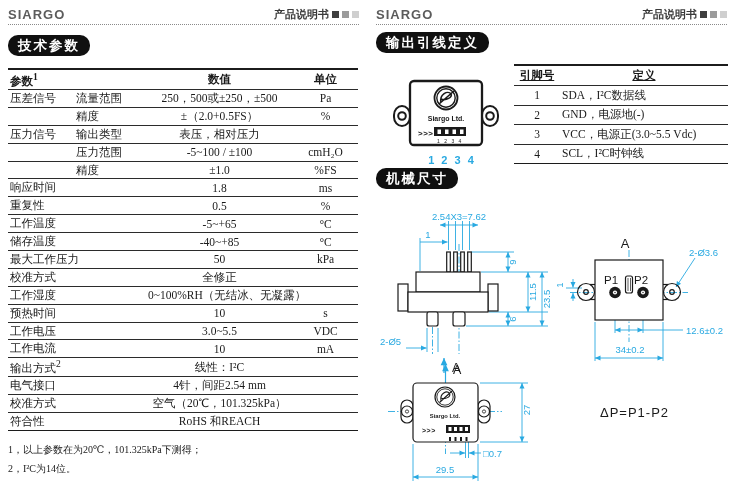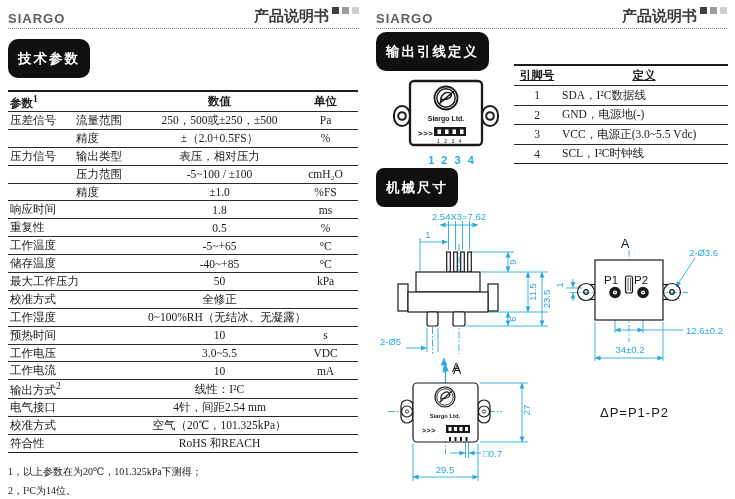--- a/index.html
+++ b/index.html
@@ -5,43 +5,43 @@
   html,body{margin:0;padding:0;}
   body{width:735px;height:499px;background:#ffffff;position:relative;overflow:hidden;
        font-family:"Liberation Serif","DejaVu Serif",serif;color:#1a1a1a;}
   .page{position:absolute;top:0;width:367px;height:499px;}
   #page-left{left:0;}
   #page-right{left:368px;}
   .hdr{display:flex;justify-content:space-between;align-items:flex-end;
        margin:7px 8px 0 8px;border-bottom:1px dotted #8a8a8a;padding-bottom:2px;}
   .brand{font-family:"Liberation Sans","DejaVu Sans",sans-serif;font-size:13px;
          letter-spacing:1px;color:#5c5c5c;font-weight:bold;}
-  .doclabel{font-size:15px;font-weight:bold;color:#3a3a3a;display:flex;align-items:flex-start;gap:2px;}
+  .doclabel{font-size:11px;font-weight:bold;color:#3a3a3a;display:flex;align-items:center;gap:2px;}
   .sq{display:inline-block;width:7px;height:7px;margin-left:1px;}
   .sq1{background:#3f3f3f}.sq2{background:#9b9b9b}.sq3{background:#cfcfcf}
   .badge{display:inline-block;background:#101010;color:#fff;font-weight:bold;
-         font-size:13.5px;line-height:15px;padding:12px 10px;border-radius:10px;
+         font-size:13.5px;line-height:15px;padding:3px 10px;border-radius:10px;
          letter-spacing:2px;}
   #page-left .badge{margin:10px 0 0 8px;}
   
   table.params{table-layout:fixed;border-collapse:collapse;width:350px;margin:12px 0 0 8px;
         font-size:11.5px;font-family:Liberation Serif, serif;}
   table.params col.cg{width:66px}table.params col.cp{width:72px}
   table.params col.cv{width:147px}table.params col.cu{width:65px}
   table.params tr{border-bottom:1px solid #2b2b2b;}
   table.params tr.first{border-top:2px solid #1c1c1c;}
   table.params tr.last{border-bottom:1.5px solid #1c1c1c;}
   table.params th{font-weight:bold;height:19px;padding:0 2px;}
   table.params td{height:16.9px;padding:0 2px;white-space:nowrap;}
   .c-l{text-align:left}.c-c{text-align:center}.c-r{text-align:center}
   .fnotes{margin:9px 0 0 8px;font-size:10px;line-height:19px;color:#1a1a1a;}
   
   #page-right .badge{position:absolute;left:8px;}
   #badge-pins{top:32px;}
-  #badge-mech{top:168px;border-radius:8px;}
+  #badge-mech{top:168px;}
   table.pins{position:absolute;left:146px;top:64px;width:214px;border-collapse:collapse;
         font-size:11.5px;table-layout:fixed;}
   table.pins col.pc{width:46px}
   table.pins tr{border-bottom:1px solid #2b2b2b;}
   table.pins tr.first{border-top:2px solid #1c1c1c;text-decoration:underline;}
   table.pins tr.last{border-bottom:1.5px solid #1c1c1c;}
   table.pins th{font-weight:bold;height:19px;padding:0 2px;}
   table.pins td{height:18.5px;padding:0 2px;white-space:nowrap;}
   svg text{font-family:"Liberation Sans","DejaVu Sans",sans-serif;}
   .svgbox{position:absolute;}

